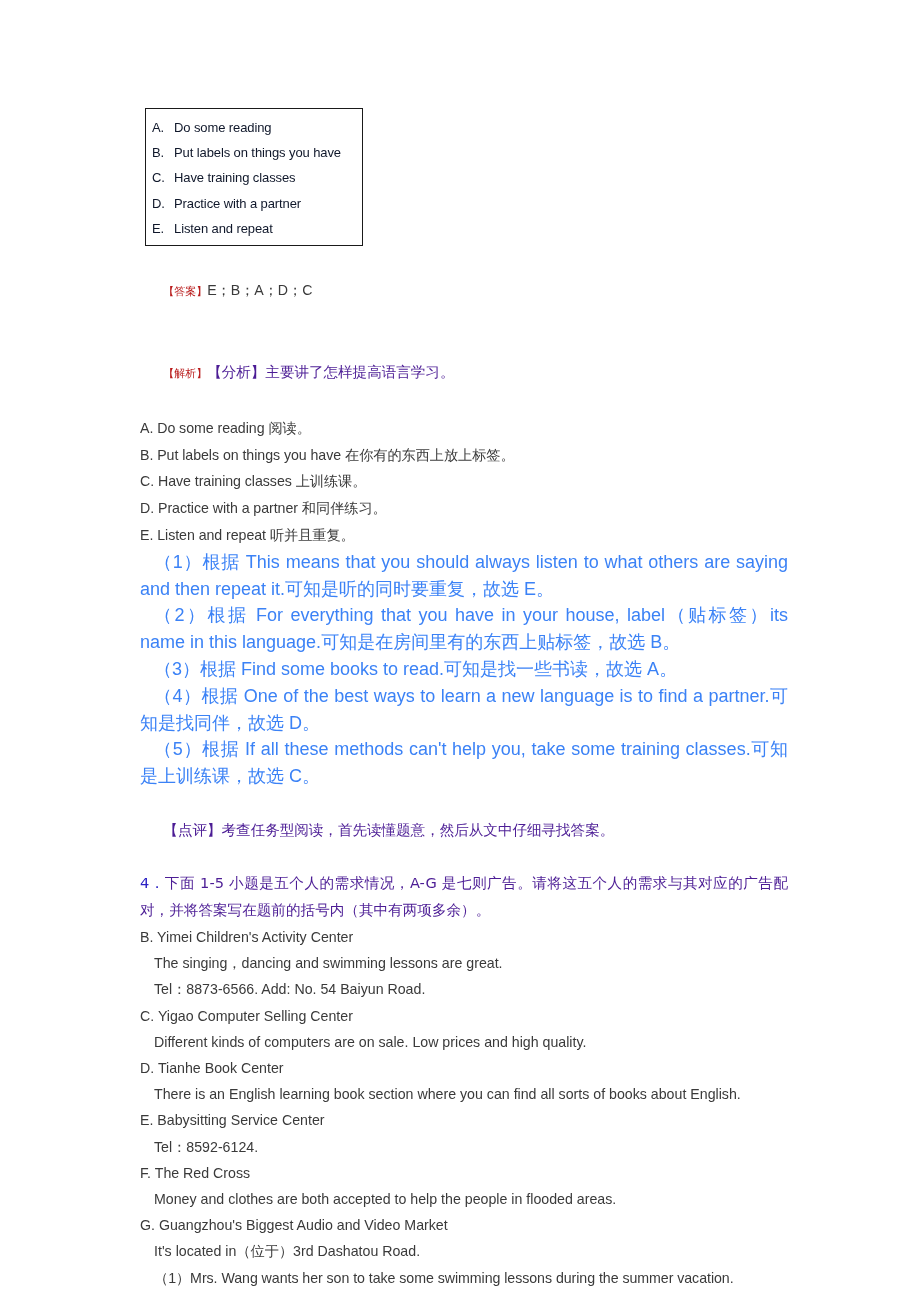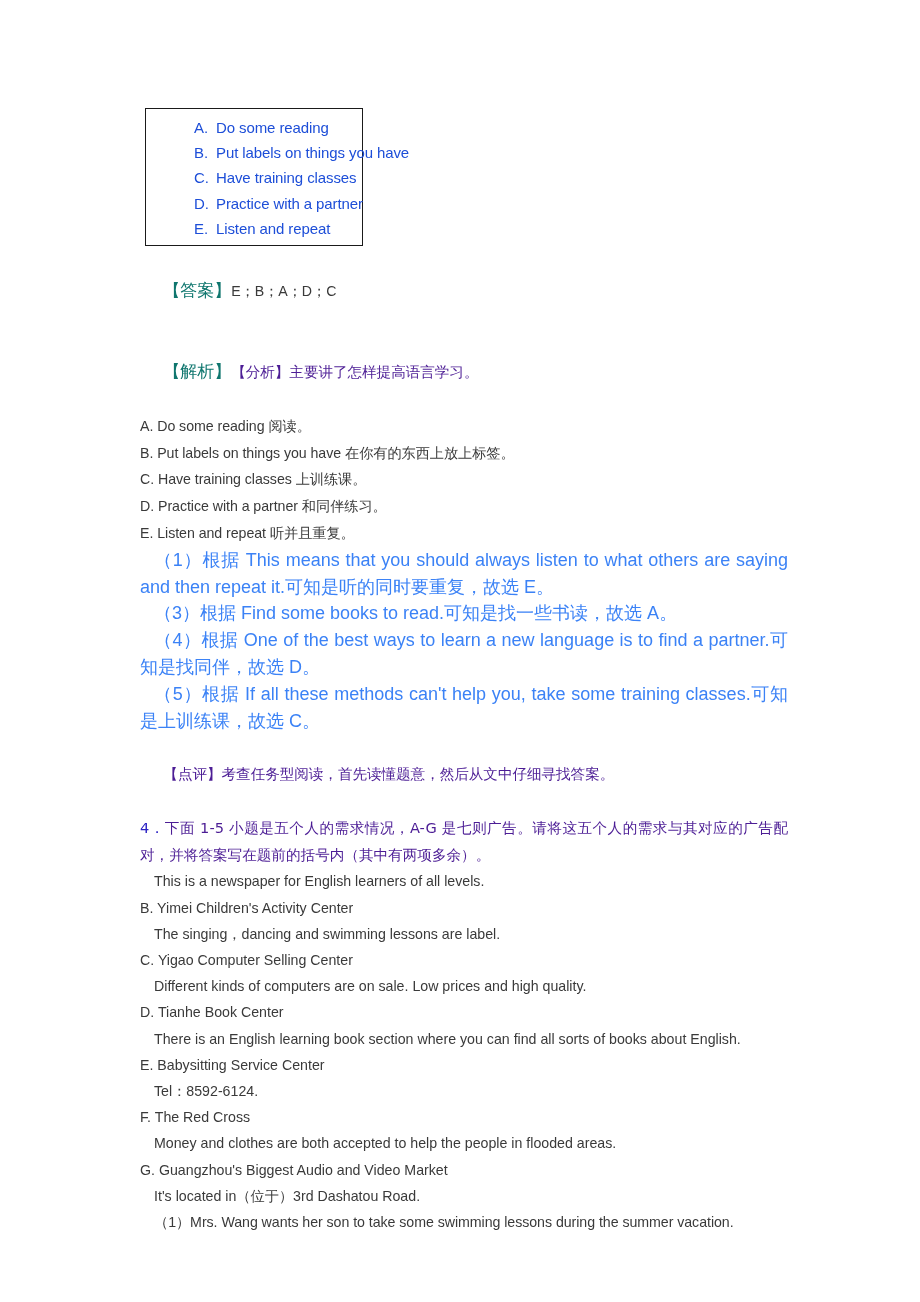--- a/index.html
+++ b/index.html
@@ -32,26 +32,25 @@
   
   .options-box {
     border: 1.4px solid #1a1a1a;
     width: 218px;
     box-sizing: border-box;
     padding: 6px 0 4px 6px;
     margin-left: 5px;
     margin-bottom: 4px;
   }
   .opt-row {
-    font-size: 15px;
+    font-size: 13px;
     line-height: 25.2px;
     white-space: nowrap;
-    color: #1d4ed8;
+    color: #0f172a;
     letter-spacing: -0.1px;
-    margin-left: 42px;
   }
   .opt-letter {
     display: inline-block;
     width: 22px;
   }
 
   
   .line {
     font-size: 14.2px;
     line-height: 26.8px;
@@ -59,23 +58,23 @@
     letter-spacing: -0.05px;
     white-space: pre-wrap;
   }
   .line.tight { line-height: 26.0px; }
   .cn {
     font-family: "DejaVu Sans", "Liberation Sans", sans-serif;
     font-size: 14.6px;
     color: #4c1d95;
   }
   .blue {
-    color: #0f766e;
+    color: #b91c1c;
     font-family: "DejaVu Sans", "Liberation Sans", sans-serif;
-    font-size: 17px;
+    font-size: 11px;
   }
   .blue-num {
     color: #2b22c4;
   }
   .para {
     font-size: 18px;
     line-height: 26.8px;
     color: #3b82f6;
     text-align: justify;
     text-justify: inter-word;
@@ -137,39 +136,40 @@
       <span class="blue">【解析】</span><span class="cn">【分析】</span><span class="cn">主要讲了怎样提高语言学习。</span>
     </div>
 
     <div class="line">A. Do some reading 阅读。</div>
     <div class="line">B. Put labels on things you have 在你有的东西上放上标签。</div>
     <div class="line">C. Have training classes 上训练课。</div>
     <div class="line">D. Practice with a partner 和同伴练习。</div>
     <div class="line">E. Listen and repeat 听并且重复。</div>
 
     <div class="para ind">（1）根据 This means that you should always listen to what others are saying and then repeat it.可知是听的同时要重复，故选 E。</div>
+    <div class="para ind">（2）根据 For everything that you have in your house, label（贴标签）its name in this language.可知是在房间里有的东西上贴标签，故选 B。</div>
     <div class="para ind">（3）根据 Find some books to read.可知是找一些书读，故选 A。</div>
     <div class="para ind">（4）根据 One of the best ways to learn a new language is to find a partner.可知是找同伴，故选 D。</div>
     <div class="para ind">（5）根据 If all these methods can't help you, take some training classes.可知是上训练课，故选 C。</div>
 
     <div class="line">
       <span class="cn">【点评】</span><span class="cn">考查任务型阅读，首先读懂题意，然后从文中仔细寻找答案。</span>
     </div>
 
     <div class="q-head">
       <span class="blue-num">4．</span><span class="cn">下面 1-5 小题是五个人的需求情况，A-G 是七则广告。请将这五个人的需求与其对应的广告配对，并将答案写在题前的括号内（其中有两项多余）。</span>
     </div>
 
-    <div class="sub-line">This is a newspaper for English learners of all levels.</div>
 
     <div class="item-line">
       <span>B.</span>
       <span>Yimei Children's Activity Center</span>
     </div>
-    <div class="sub-line">The singing，dancing and swimming lessons are label.</div>
+    <div class="sub-line">The singing，dancing and swimming lessons are great.</div>
+    <div class="sub-line">Tel：8873-6566. Add: No. 54 Baiyun Road.</div>
 
     <div class="item-line">
       <span>C.</span>
       <span>Yigao Computer Selling Center</span>
     </div>
     <div class="sub-line">Different kinds of computers are on sale. Low prices and high quality.</div>
 
     <div class="item-line">
       <span>D.</span>
       <span>Tianhe Book Center</span>

